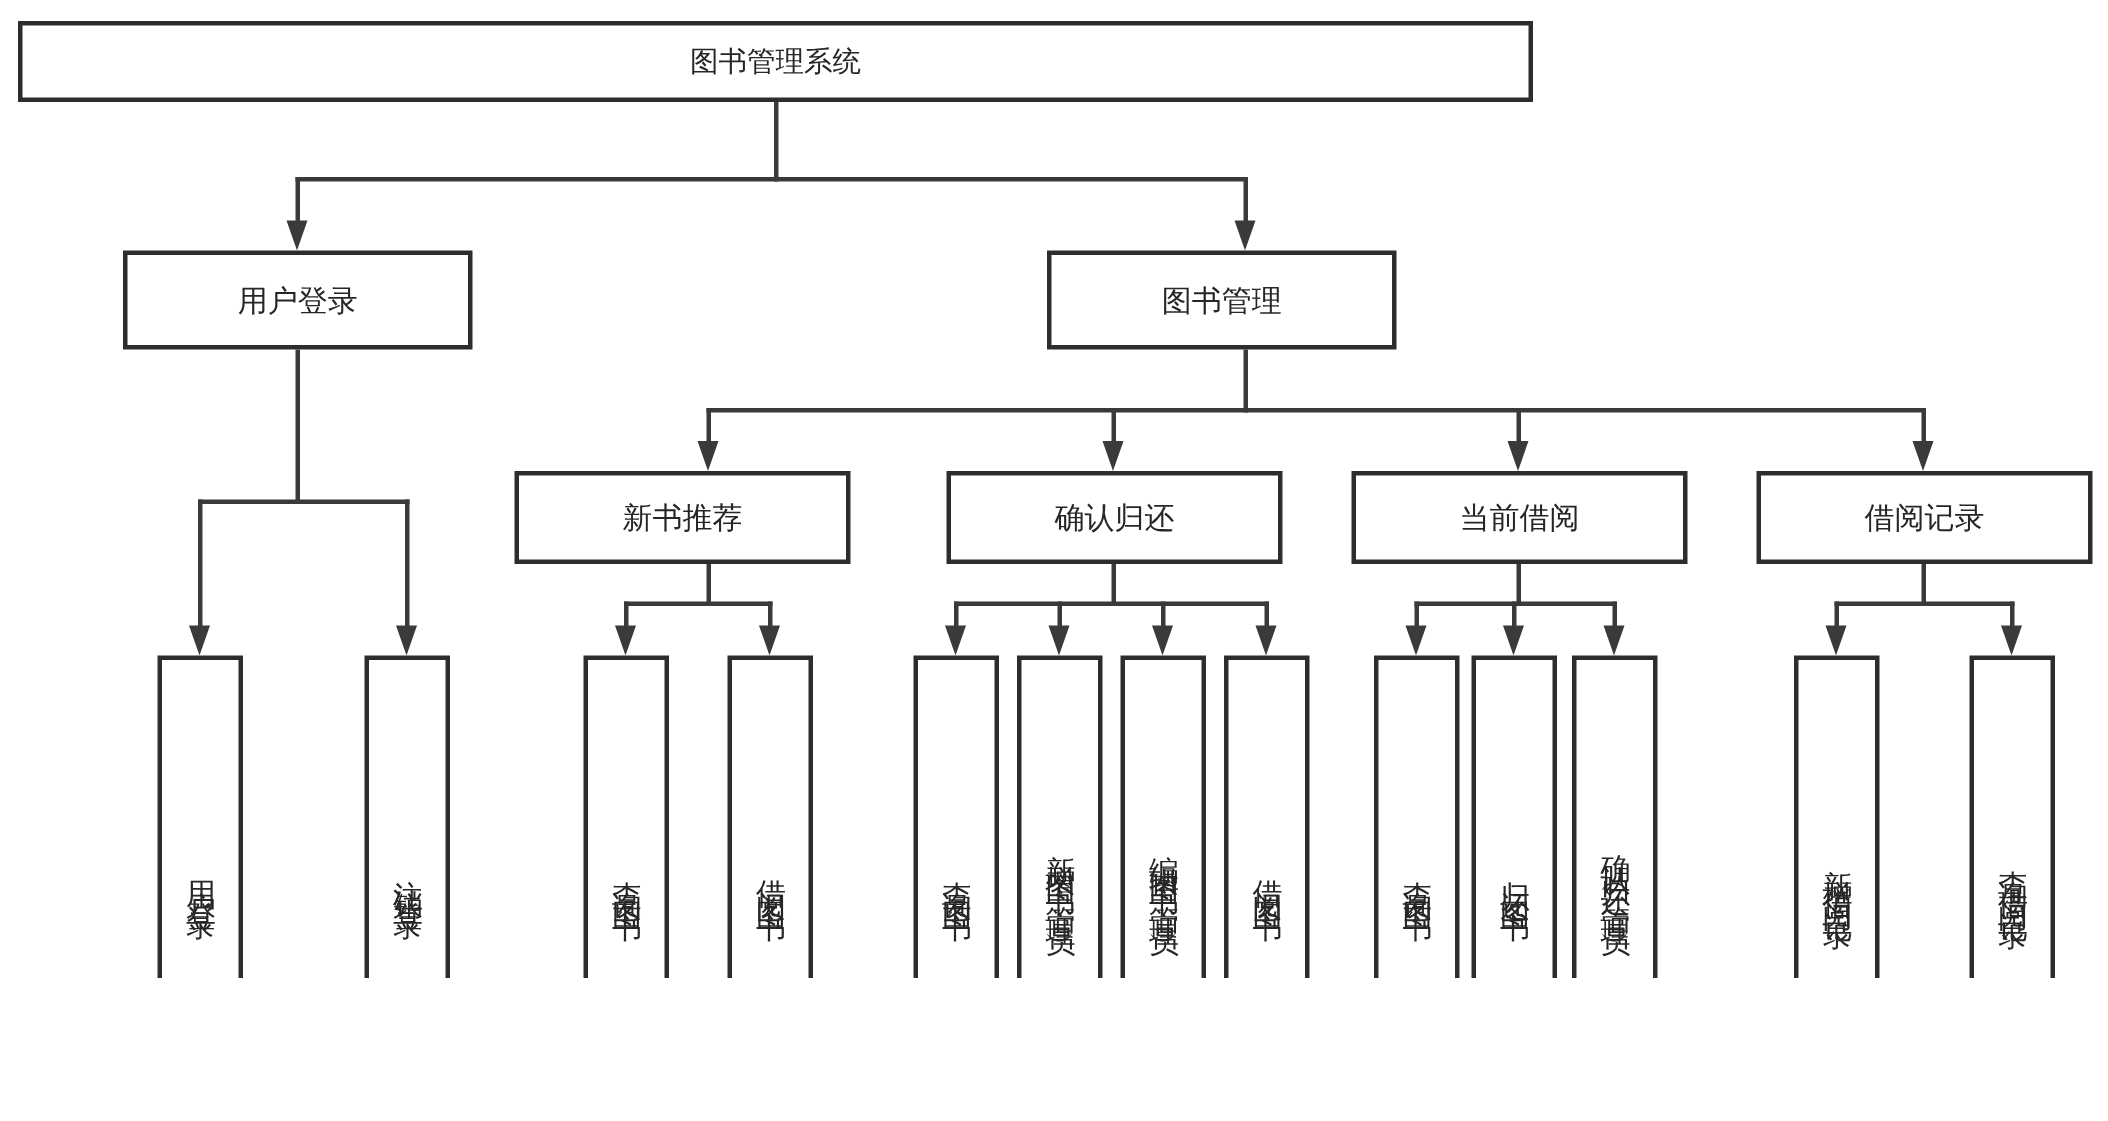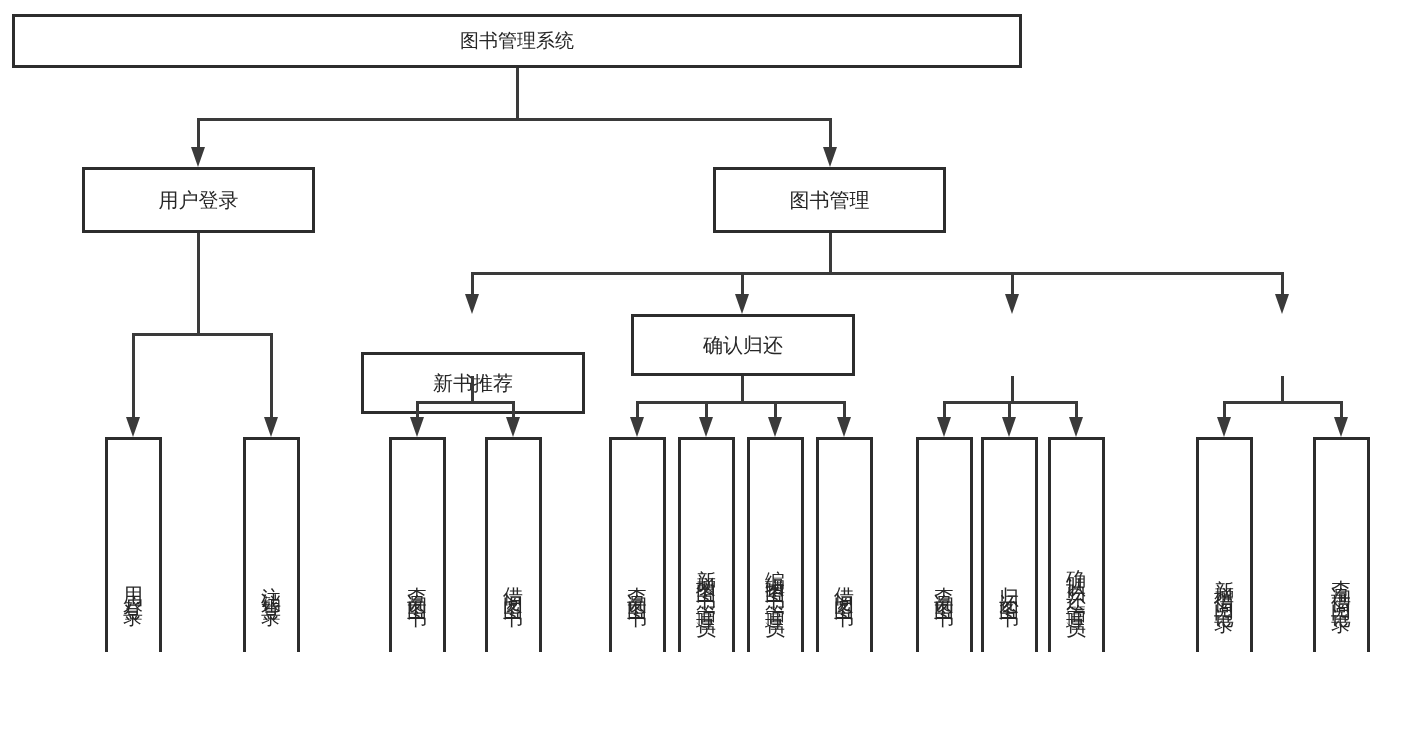--- a/index.html
+++ b/index.html
@@ -42,42 +42,44 @@
   <div class="box root-box">图书管理系统</div>
 
   <div class="vline" style="left:516px; top:68px;  height:53px;"></div>
   <div class="hline" style="left:197px; top:118px; width:635px;"></div>
   <div class="vline" style="left:197px; top:118px; height:32px;"></div>
   <div class="arrow" style="left:191px; top:147px;"></div>
   <div class="vline" style="left:829px; top:118px; height:32px;"></div>
   <div class="arrow" style="left:823px; top:147px;"></div>
 
   <div class="box l2-box" style="left:82px;">用户登录</div>
-  <div class="box l2-box" style="left:713px;">图书管理</div>
+  <div class="box l2-box" style="left:698px;">图书管理</div>
 
   <div class="vline" style="left:197px; top:233px; height:103px;"></div>
   <div class="hline" style="left:132px; top:333px; width:141px;"></div>
   <div class="vline" style="left:132px; top:333px; height:87px;"></div>
   <div class="arrow" style="left:126px; top:417px;"></div>
   <div class="vline" style="left:270px; top:333px; height:87px;"></div>
   <div class="arrow" style="left:264px; top:417px;"></div>
 
   <div class="vline" style="left:829px;  top:233px; height:42px;"></div>
   <div class="hline" style="left:471px;  top:272px; width:813px;"></div>
   <div class="vline" style="left:471px;  top:272px; height:26px;"></div>
   <div class="arrow" style="left:465px;  top:294px;"></div>
   <div class="vline" style="left:741px;  top:272px; height:26px;"></div>
   <div class="arrow" style="left:735px;  top:294px;"></div>
   <div class="vline" style="left:1011px; top:272px; height:26px;"></div>
   <div class="arrow" style="left:1005px; top:294px;"></div>
   <div class="vline" style="left:1281px; top:272px; height:26px;"></div>
   <div class="arrow" style="left:1275px; top:294px;"></div>
 
-  <div class="box l3-box" style="left:361px;margin-top:38px;">新书推荐</div>
+  <div class="box l3-box" style="left:343px;">新书推荐</div>
   <div class="box l3-box" style="left:631px;">确认归还</div>
+  <div class="box l3-box" style="left:901px;">当前借阅</div>
+  <div class="box l3-box" style="left:1171px;">借阅记录</div>
 
   <div class="vline" style="left:471px; top:376px; height:28px;"></div>
   <div class="hline" style="left:416px; top:401px; width:99px;"></div>
   <div class="vline" style="left:416px; top:401px; height:19px;"></div>
   <div class="arrow" style="left:410px; top:417px;"></div>
   <div class="vline" style="left:512px; top:401px; height:19px;"></div>
   <div class="arrow" style="left:506px; top:417px;"></div>
 
   <div class="vline" style="left:741px; top:376px; height:28px;"></div>
   <div class="hline" style="left:636px; top:401px; width:210px;"></div>

